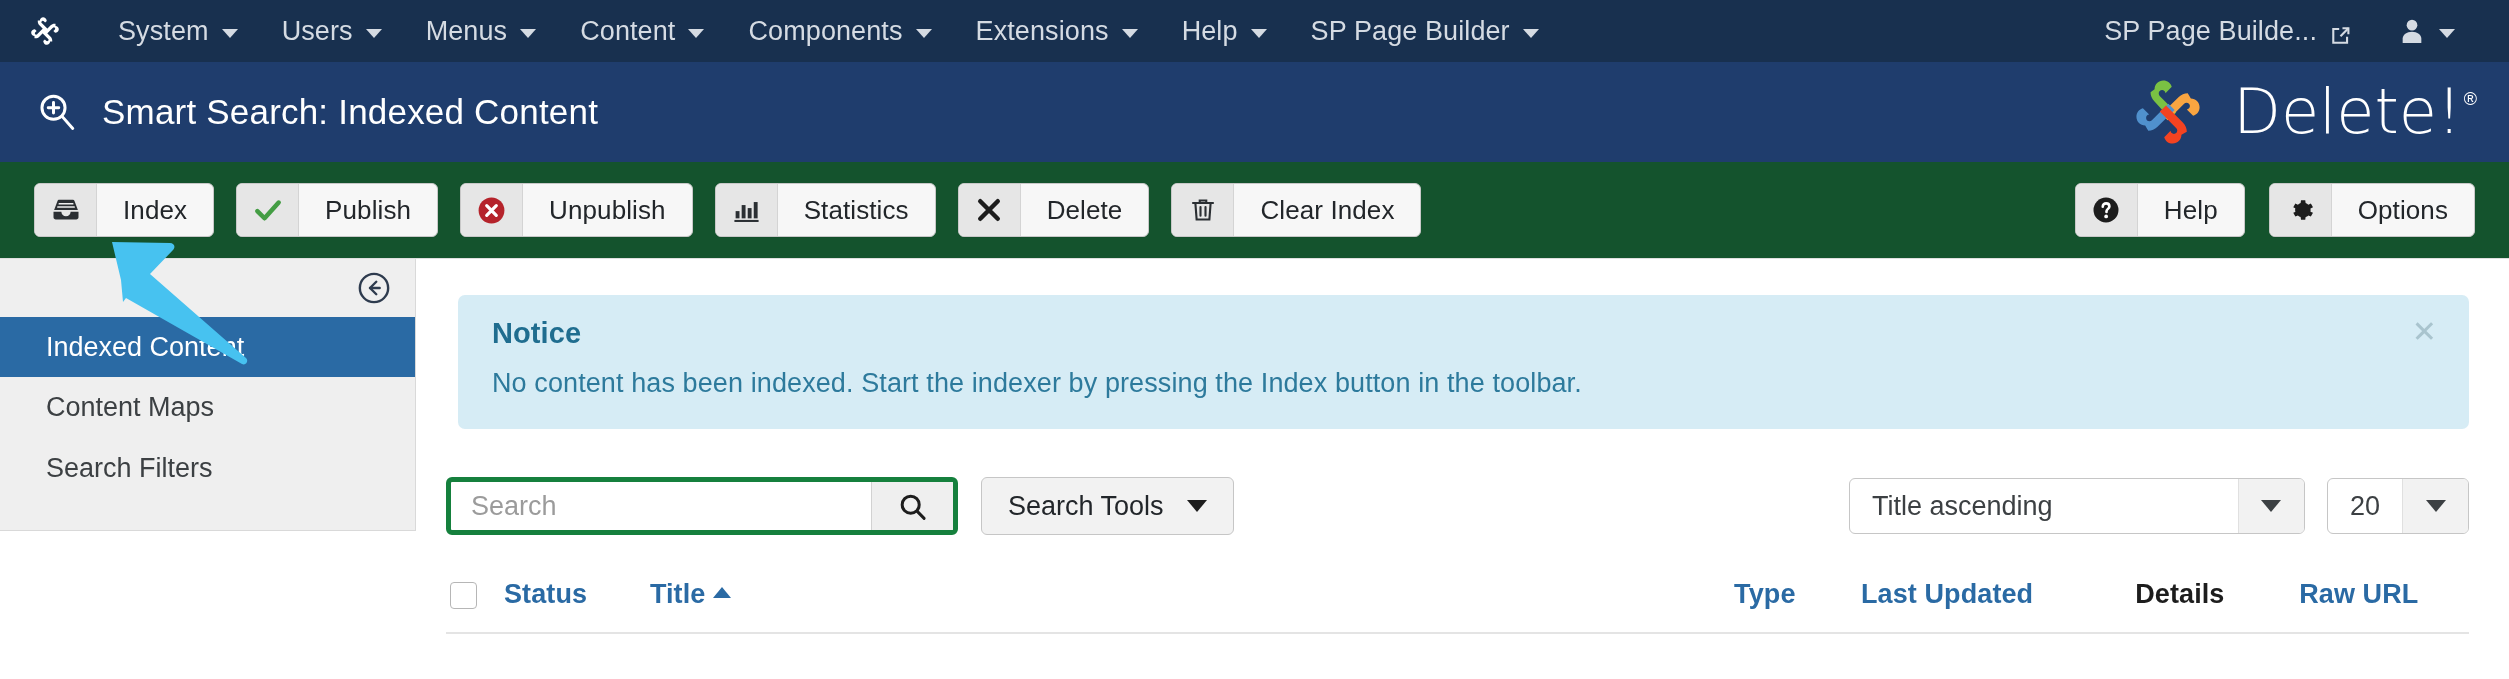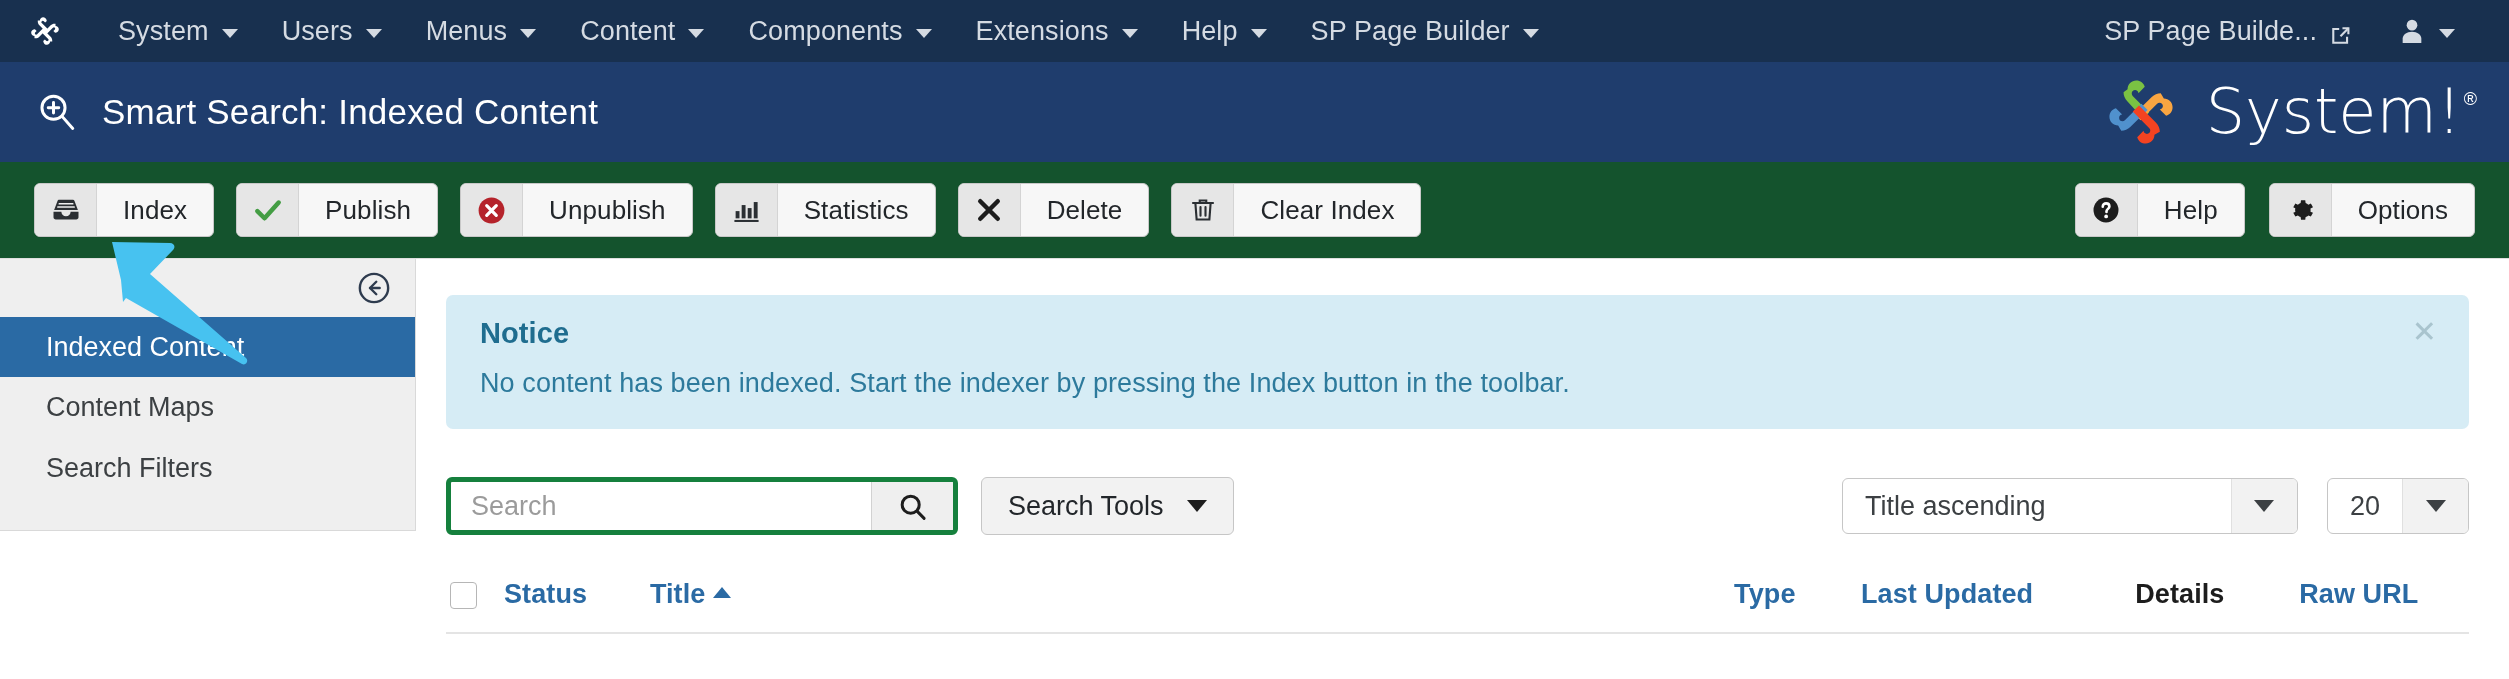--- a/index.html
+++ b/index.html
@@ -178,20 +178,21 @@
     flex: 1;
     padding: 36px 40px 0 30px;
     min-width: 0;
   }
   .alert-notice {
     background: #d6ecf5;
     border-radius: 7px;
     padding: 22px 34px 30px 34px;
     position: relative;
     margin-bottom: 48px;
+    margin-left: 12px;
   }
   .alert-heading {
     color: #1f6d8f;
     font-size: 29px;
     font-weight: bold;
     margin-bottom: 18px;
     letter-spacing: .1px;
   }
   .alert-body {
     color: #2d7a9c;
@@ -248,21 +249,21 @@
     border-radius: 6px;
     background: #f2f2f2;
     display: flex; align-items: center; gap: 23px;
     padding: 0 26px;
     font-size: 27px;
     color: #22262a;
     cursor: pointer;
     white-space: nowrap;
     font-family: "Liberation Sans", sans-serif;
   }
-  .filter-right { margin-left: auto; display: flex; align-items: center; gap: 29px; }
+  .filter-right { margin-left: auto; display: flex; align-items: center; gap: 22px; }
   .select-group {
     display: flex;
     height: 56px;
     border: 1px solid #c6c6c6;
     border-radius: 6px;
     overflow: hidden;
     background: #ffffff;
     cursor: pointer;
   }
   .select-value {
@@ -426,21 +427,21 @@
   <div class="brand-logo">
     <span class="brand-mark">
       <svg viewBox="0 0 64 64" width="86" height="86">
         <path d="M22 15c0-3.6 2.9-6.5 6.5-6.5 3 0 5.6 2 6.3 4.8l-4.7 4.7c-.1-1.3-1.2-2.3-2.5-2.3-1.4 0-2.5 1.1-2.5 2.5 0 .7.3 1.3.7 1.8l12.3 12.3-4.6 4.6L21.8 24c-1.8-1.8-2.8-4.2-2.8-6.7z" fill="#7ac143"></path>
         <path d="M49 22c3.6 0 6.5 2.9 6.5 6.5 0 3-2 5.6-4.8 6.3l-4.7-4.7c1.3-.1 2.3-1.2 2.3-2.5 0-1.4-1.1-2.5-2.5-2.5-.7 0-1.3.3-1.8.7L31.7 38.1l-4.6-4.6L40 20.8c1.8-1.8 4.2-2.8 6.7-2.8z" fill="#f9a541"></path>
         <path d="M15 42c-3.6 0-6.5-2.9-6.5-6.5 0-3 2-5.6 4.8-6.3l4.7 4.7c-1.3.1-2.3 1.2-2.3 2.5 0 1.4 1.1 2.5 2.5 2.5.7 0 1.3-.3 1.8-.7l12.3-12.3 4.6 4.6L24 43.2c-1.8 1.8-4.2 2.8-6.7 2.8z" fill="#5091cd"></path>
         <path d="M42 49c0 3.6-2.9 6.5-6.5 6.5-3 0-5.6-2-6.3-4.8l4.7-4.7c.1 1.3 1.2 2.3 2.5 2.3 1.4 0 2.5-1.1 2.5-2.5 0-.7-.3-1.3-.7-1.8L25.9 31.7l4.6-4.6L43.2 40c1.8 1.8 2.8 4.2 2.8 6.7z" fill="#f44321"></path>
       </svg>
     </span>
     <span class="brand-word">
-      <span class="brand-word-text">System!</span>
+      <span class="brand-word-text">Delete!</span>
       <span class="brand-reg">®</span>
     </span>
   </div>
 </div>
 
 <div class="toolbar">
 
   <div class="tbtn">
     <span class="tbtn-icon">
       <svg class="ico" viewBox="0 0 24 24" width="30" height="30" fill="#2b2f33">

